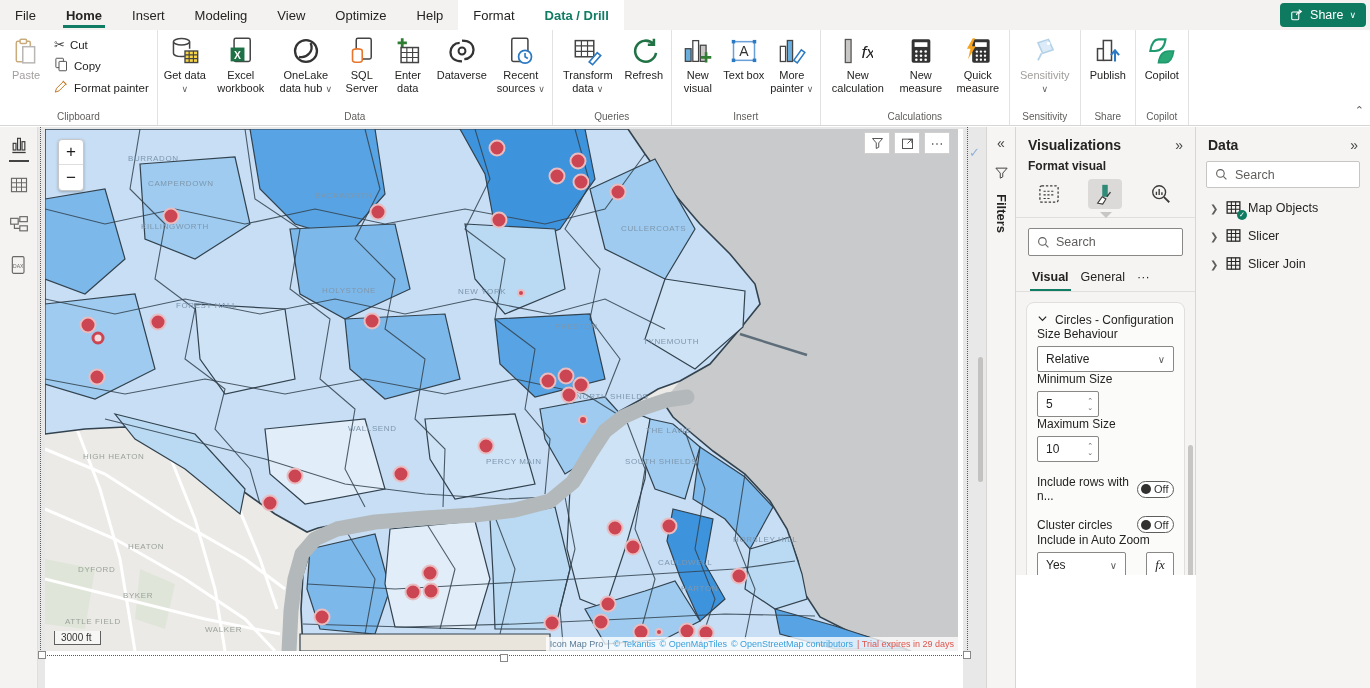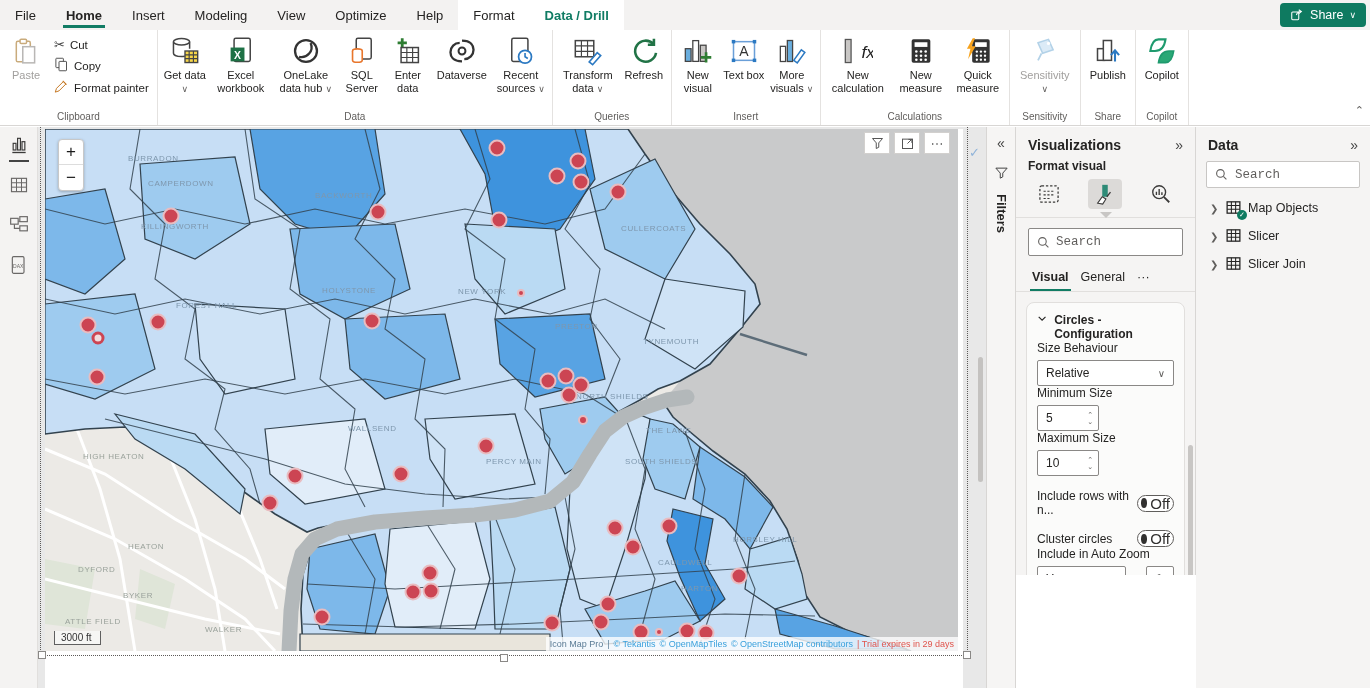--- a/index.html
+++ b/index.html
@@ -75,42 +75,42 @@
     border-right:1px solid #d8d6d4; overflow:hidden; }
   .panel-head { display:flex; justify-content:space-between; align-items:center; padding:10px 12px 4px; }
   .panel-title { font-size:14px; font-weight:bold; }
   .panel-dbl { font-size:14px; color:#444; cursor:pointer; }
   #viz-sub { font-size:12px; font-weight:bold; padding:2px 12px 6px; }
   #viz-icons { display:flex; align-items:center; gap:22px; padding:0 16px 8px; border-bottom:1px solid #e1dfdd; position:relative; }
   .viz-ic { width:34px; height:30px; display:flex; align-items:center; justify-content:center; cursor:pointer; border-radius:4px; }
   .viz-ic.sel { background:#dcdad8; position:relative; }
   .viz-ic.sel::after { content:""; position:absolute; left:12px; bottom:-15px; border:6px solid transparent; border-top-color:#c8c6c4; }
   .searchbox { margin:10px 12px 8px; height:28px; background:#fff; border:1px solid #8a8886; border-radius:2px;
-    display:flex; align-items:center; gap:6px; padding:0 8px;font-family:Liberation Mono, monospace; }
+    display:flex; align-items:center; gap:6px; padding:0 8px; }
   .searchbox .ph { color:#605e5c; font-size:12.5px; }
   #viz-tabs { display:flex; gap:8px; padding:2px 14px 0; border-bottom:1px solid #e1dfdd; }
   .vtab { font-size:12.5px; padding:4px 2px 7px; cursor:pointer; position:relative; color:#252423; }
   .vtab.active { font-weight:bold; }
   .vtab.active::after { content:""; position:absolute; left:0; right:0; bottom:0; height:2px; background:#117c64; }
   #viz-scroll { position:relative; padding:10px 10px 0; height:372px; overflow:hidden; }
   #viz-card { background:#fbfbfa; border:1px solid #e1dfdd; border-radius:8px; padding:10px 10px 14px; }
-  #card-title-row { display:flex; align-items:flex-start; gap:7px; font-size:12px; font-weight:bold; cursor:pointer; }
+  #card-title-row { display:flex; align-items:flex-start; gap:7px; font-size:12px; font-weight:normal; cursor:pointer; }
   .fld-label { font-size:12px; margin:0 0 5px; color:#252423; }
   .select { height:26px; background:#fff; border:1px solid #8a8886; border-radius:2px; display:flex;
     align-items:center; justify-content:space-between; padding:0 8px; font-size:12px; cursor:pointer; }
   .select .sv-chev { color:#605e5c; font-size:10px; }
   .stepper { width:62px; height:26px; background:#fff; border:1px solid #8a8886; border-radius:2px;
     display:flex; align-items:center; justify-content:space-between; padding:0 5px 0 8px; font-size:12px; }
   .step-arrows { display:flex; flex-direction:column; font-size:7px; color:#605e5c; line-height:1.05; cursor:pointer; }
   .toggle-row { display:flex; align-items:center; justify-content:space-between; margin:13px 0 0; }
   .toggle-row .fld-label { margin:0; }
   .toggle { width:37px; height:17px; border:1px solid #605e5c; border-radius:9px; display:flex; align-items:center;
     padding:0 3px; gap:3px; cursor:pointer; background:#fff; flex:none; }
   .toggle .dot { width:10px; height:10px; border-radius:50%; background:#323130; }
-  .toggle .tlabel { font-size:15px; color:#323130; }
+  .toggle .tlabel { font-size:11px; color:#323130; }
   .fx-row { display:flex; gap:20px; }
   .fx-row .select { flex:1; }
   .fx-btn { width:28px; height:26px; background:#fff; border:1px solid #8a8886; border-radius:2px;
     display:flex; align-items:center; justify-content:center; font-style:italic; font-family:"Liberation Serif", serif;
     font-size:13px; cursor:pointer; }
   #viz-scrollbar { position:absolute; right:2px; top:318px; width:5px; height:160px; background:#c8c6c4; border-radius:3px; }
 
   
   #data-panel { position:absolute; left:1196px; top:127px; width:174px; height:561px; background:#f5f4f3; }
   #data-search { margin:8px 10px 6px; height:27px; background:#fff; border:1px solid #c8c6c4; border-radius:2px;
@@ -303,21 +303,21 @@
           <span><span>Text box</span></span>
           </div>
         <div class="big-item" style="width:48px">
           <span class="ric">
             <svg width="28" height="28" viewBox="0 0 24 24">
               <rect x="2" y="8" width="4.5" height="13" fill="#fff" stroke="#444" stroke-width="1.1"></rect>
               <rect x="8" y="3" width="4.5" height="18" fill="#6aaede" stroke="#444" stroke-width="1.1"></rect>
               <path d="M13.5 20l6.5-9 3 2.2-6.5 9z" fill="#fff" stroke="#2b79c2" stroke-width="1.3"></path>
             </svg>
           </span>
-          <span><span>More visuals</span> <span class="chev">∨</span></span>
+          <span><span>More painter</span> <span class="chev">∨</span></span>
           </div>
       </div>
       <div class="rgroup-label">Insert</div>
     </div>
     <div class="rgroup">
       <div class="rgroup-items">
         <div class="big-item" style="width:66px">
           <span class="ric">
             <svg width="30" height="28" viewBox="0 0 26 24">
               <rect x="2" y="2" width="5" height="20" fill="#c9c7c5" stroke="#555" stroke-width="1.1"></rect>

